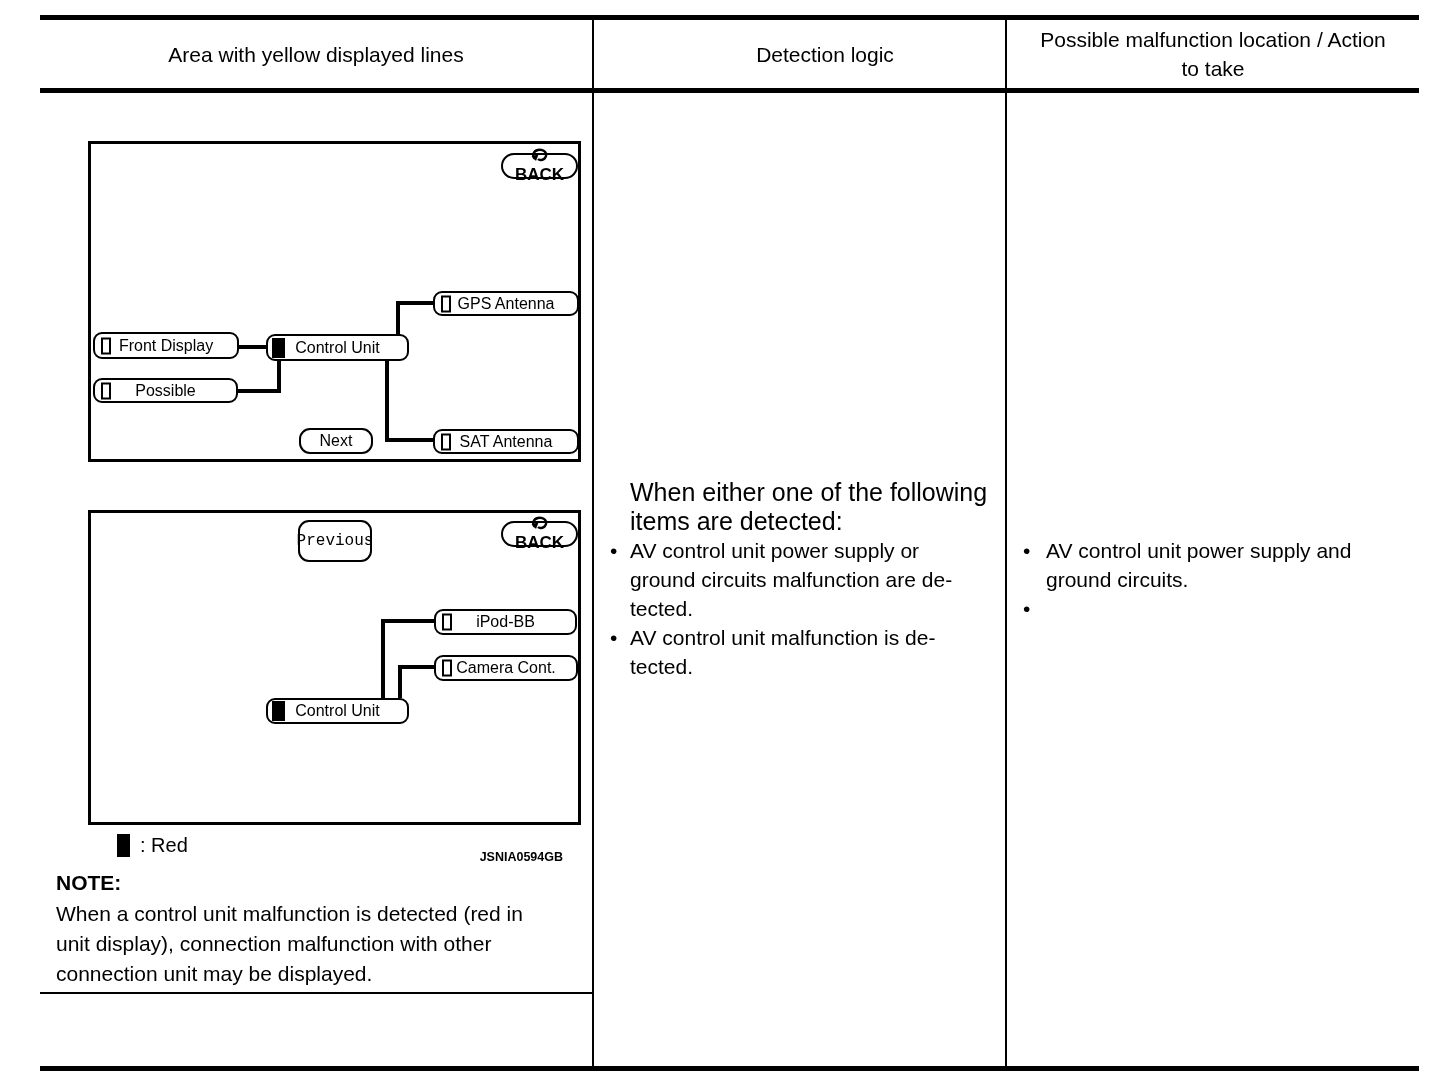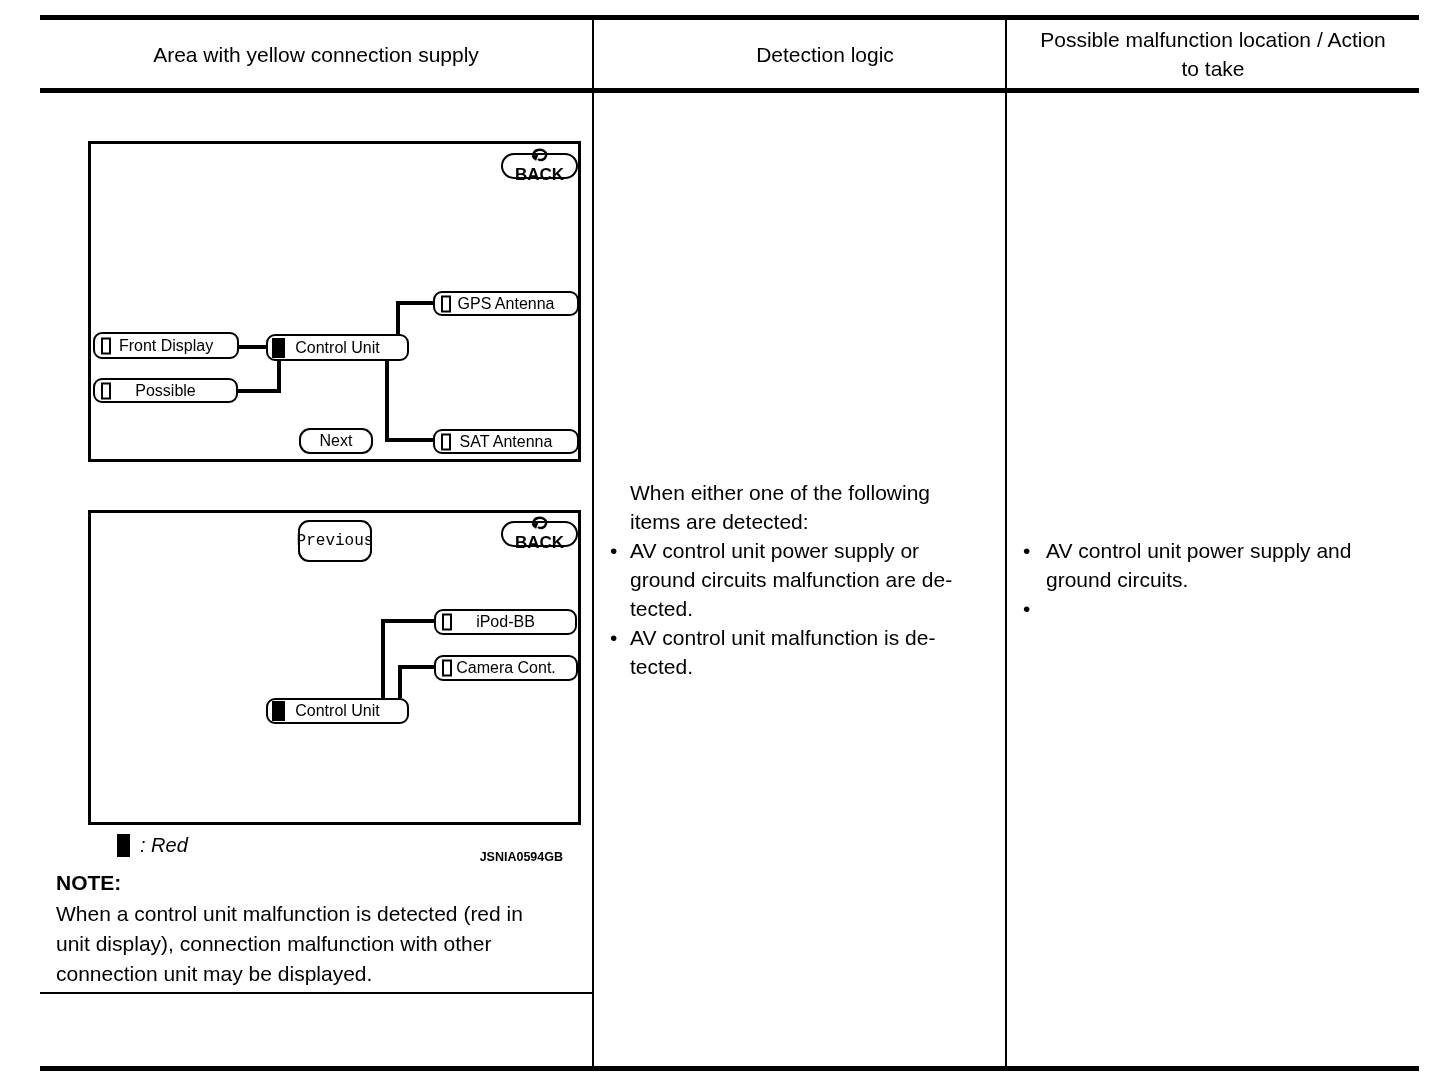--- a/index.html
+++ b/index.html
@@ -27,21 +27,21 @@
   
   .bcell {
     position: absolute;
     top: 93px; height: 973px;
   }
   .centercell {
     display: flex; flex-direction: column; justify-content: center;
   }
   .dl-intro {
     margin-left: 20px;
-    font-size: 21px; line-height: 29px; white-space: pre-line;
+    font-size: 25px; line-height: 29px; white-space: pre-line;
   }
   .bullet-row { display: flex; font-size: 21px; line-height: 29px; }
   .bullet-marker { flex: 0 0 20px; width: 20px; }
   .bullet-text { white-space: pre-line; }
 
   
   .screen {
     position: absolute;
     border: 3px solid #000;
     background: #fff;
@@ -80,21 +80,21 @@
     font-weight: bold;
     font-size: 17px;
     gap: 1px;
   }
   .back-btn svg { display: block; }
   .wire { position: absolute; background: #000; }
 
   
   .legend { position: absolute; display: flex; align-items: center; }
   .legend-swatch { width: 13px; height: 23px; }
-  .legend-label { margin-left: 10px; font-size: 20px; font-style: italic; }
+  .legend-label { margin-left: 10px; font-size: 20px; }
   .figure-id {
     position: absolute;
     font-size: 12.5px; font-weight: bold;
     text-align: right;
   }
   .note-heading { position: absolute; font-size: 21px; font-weight: bold; }
   .note-body {
     position: absolute;
     font-size: 21px; line-height: 30px; white-space: pre-line;
   }
@@ -107,21 +107,21 @@
 <body>
 
 <div class="page">
 
   <div class="rule" style="left:40px; top:15px; width:1379px; height:5px;"></div>
   <div class="rule" style="left:40px; top:88px; width:1379px; height:5px;"></div>
   <div class="rule" style="left:40px; top:1066px; width:1379px; height:5px;"></div>
   <div class="rule" style="left:592px; top:15px; width:2px; height:1051px;"></div>
   <div class="rule" style="left:1005px; top:15px; width:2px; height:1051px;"></div>
 
-  <div class="hcell" style="left:40px; width:552px;">Area with yellow connection supply</div>
+  <div class="hcell" style="left:40px; width:552px;">Area with yellow displayed lines</div>
   <div class="hcell" style="left:594px; width:462px;">Detection logic</div>
   <div class="hcell" style="left:1007px; width:412px;">Possible malfunction location / Action
 to take</div>
 
   <div class="bcell" style="left:40px; width:552px;">
 
     <div class="screen" style="left:48px; top:48px; width:493px; height:321px;">
 
       <div class="wire" style="left:148px; top:201px; width:29px; height:4px;"></div>
       <div class="wire" style="left:186px; top:216px; width:4px; height:33px;"></div>

